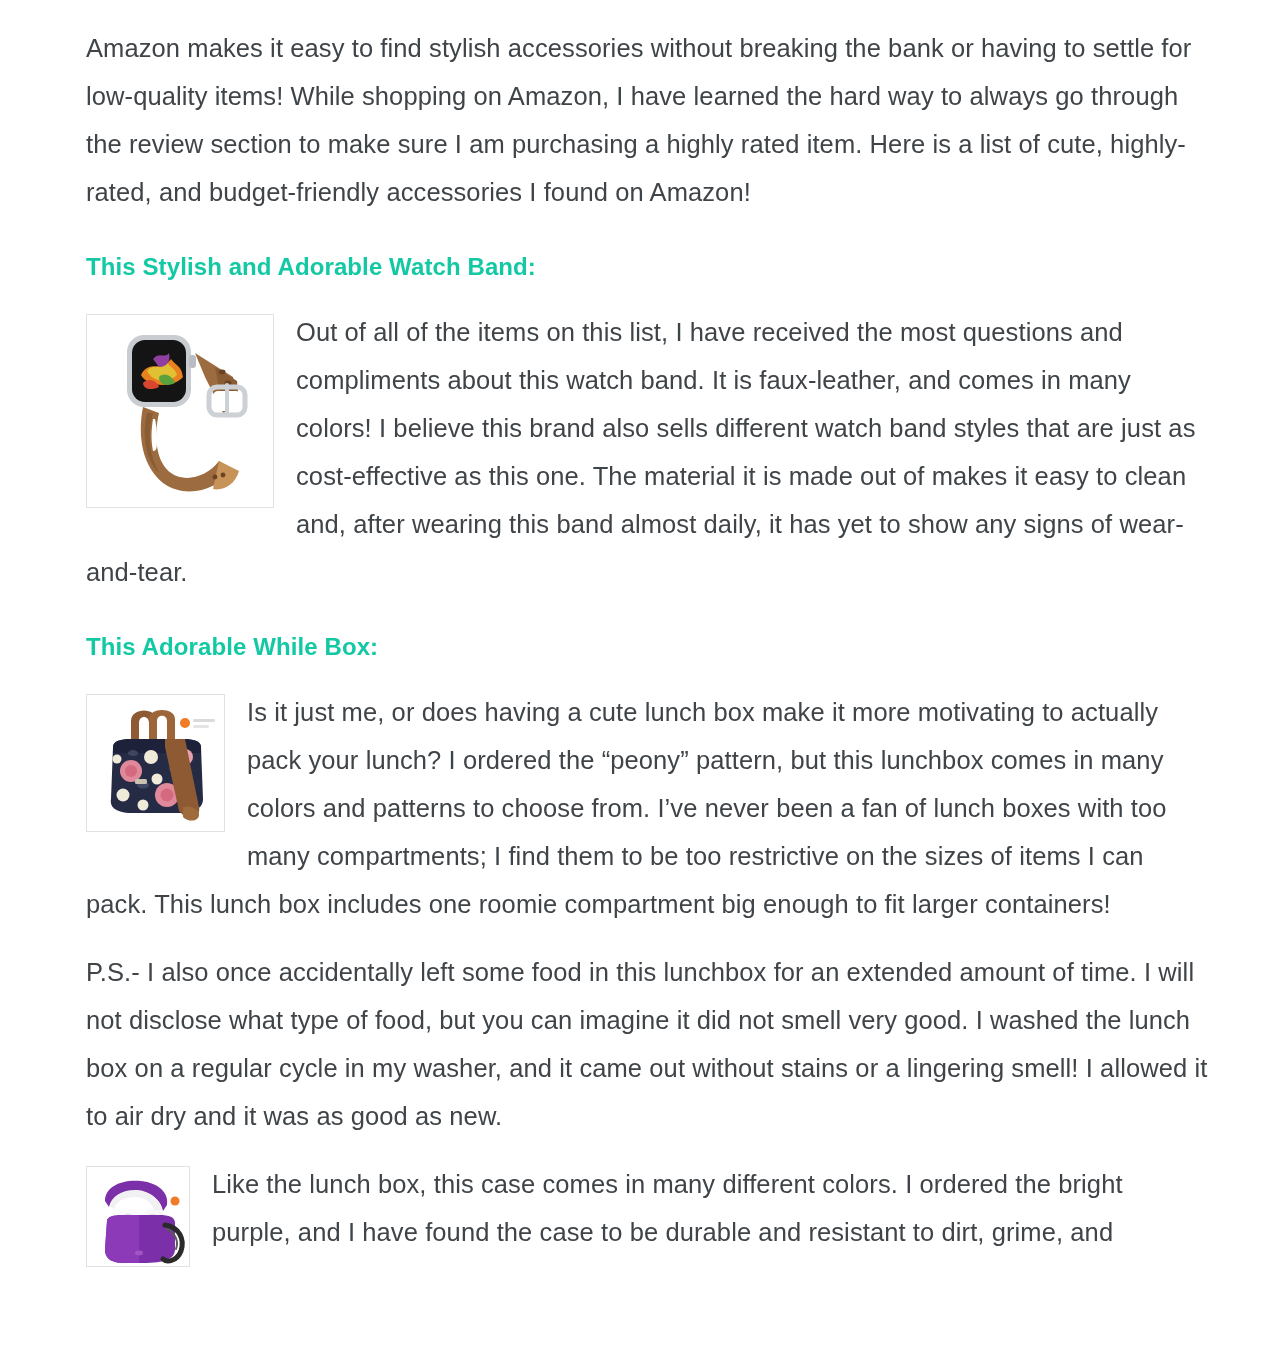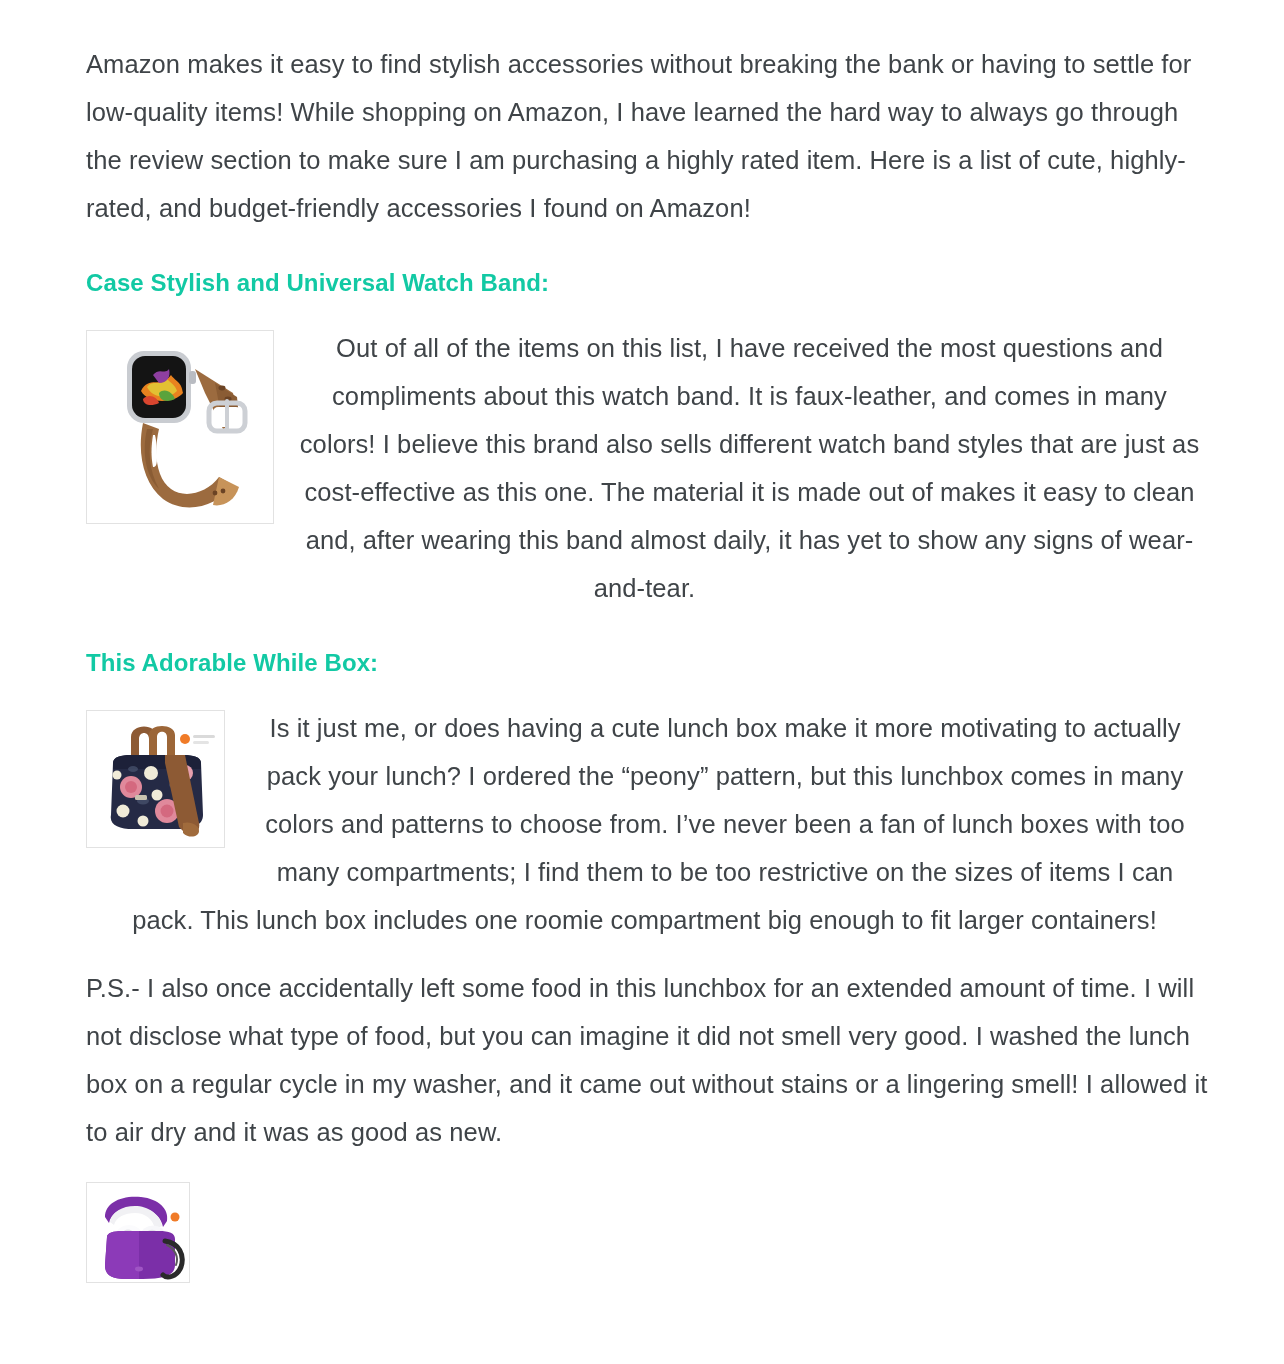--- a/index.html
+++ b/index.html
@@ -12,21 +12,21 @@
     height: 1364px;
     overflow: hidden;
     font-family: "Liberation Sans", sans-serif;
     color: #3f4448;
     -webkit-font-smoothing: antialiased;
   }
 
   .article {
     width: 1134px;
     margin: 0 auto;
-    padding-top: 40px;
+    padding-top: 24px;
     box-sizing: content-box;
     padding-left: 86px;
     padding-right: 64px;
     margin-left: 0;
   }
 
   p.body-text {
     font-size: 25.5px;
     line-height: 48px;
     margin: 0 0 20px 0;
@@ -39,21 +39,20 @@
     font-size: 24px;
     line-height: 30px;
     font-weight: 700;
     color: #12C9A4;
     margin: 36px 0 26px 0;
     letter-spacing: 0.1px;
   }
 
   .item-block {
     margin: 0 17px 20px 0;
-    text-align: center;
   }
   .item-block::after {
     content: "";
     display: block;
     clear: both;
   }
 
   .thumb {
     float: left;
     border: 1px solid #e2e2e2;
@@ -76,21 +75,21 @@
     letter-spacing: 0.1px;
   }
 </style>
 </head>
 <body>
 
 <div class="article">
 
   <p class="body-text">Amazon makes it easy to find stylish accessories without breaking the bank or having to settle for low-quality items! While shopping on Amazon, I have learned the hard way to always go through the review section to make sure I am purchasing a highly rated item. Here is a list of cute, highly-rated, and budget-friendly accessories I found on Amazon!</p>
 
-  <h3 class="section-heading">Case Stylish and Universal Watch Band:</h3>
+  <h3 class="section-heading">This Stylish and Adorable Watch Band:</h3>
 
   <div class="item-block">
     <div class="thumb thumb-watch">
       <svg width="186" height="192" viewBox="0 0 186 192" xmlns="http://www.w3.org/2000/svg" aria-hidden="true">
         <rect x="0" y="0" width="186" height="192" fill="#ffffff"></rect>
 
         <path d="M108 38 L146 62 L152 92 L136 98 L118 62 Z" fill="#9c6b3f"></path>
         <path d="M128 52 L150 66 L152 86 L133 78 Z" fill="#8a5c34"></path>
         <ellipse cx="135" cy="57" rx="3.5" ry="2.4" fill="#6b4324"></ellipse>
         <ellipse cx="141" cy="68" rx="3.5" ry="2.4" fill="#6b4324"></ellipse>
@@ -192,15 +191,16 @@
         <path d="M20 54 C20 50, 26 48, 36 48 L72 48 C82 48, 88 50, 88 56 L88 82 C88 92, 78 96, 56 96 L38 96 C22 96, 18 90, 18 82 Z" fill="#7b2fa8"></path>
         <path d="M20 54 C20 50, 26 48, 36 48 L52 48 L52 96 L38 96 C22 96, 18 90, 18 82 Z" fill="#8c3ab8"></path>
         <ellipse cx="52" cy="86" rx="4" ry="2.4" fill="#9f55c4"></ellipse>
 
         <path d="M78 58 C92 60, 98 72, 94 84 C90 94, 80 96, 76 92" fill="none" stroke="#2a2a2a" stroke-width="5" stroke-linecap="round"></path>
         <path d="M80 62 C88 66, 92 74, 89 82" fill="none" stroke="#5a5a5a" stroke-width="2" stroke-linecap="round"></path>
 
         <circle cx="88" cy="34" r="4.5" fill="#f07b28"></circle>
       </svg>
     </div>
+    <span class="flow-text">Like the lunch box, this case comes in many different colors. I ordered the bright purple, and I have found the case to be durable and resistant to dirt, grime, and</span>
   </div>
 
 </div>
 
 </body></html>

